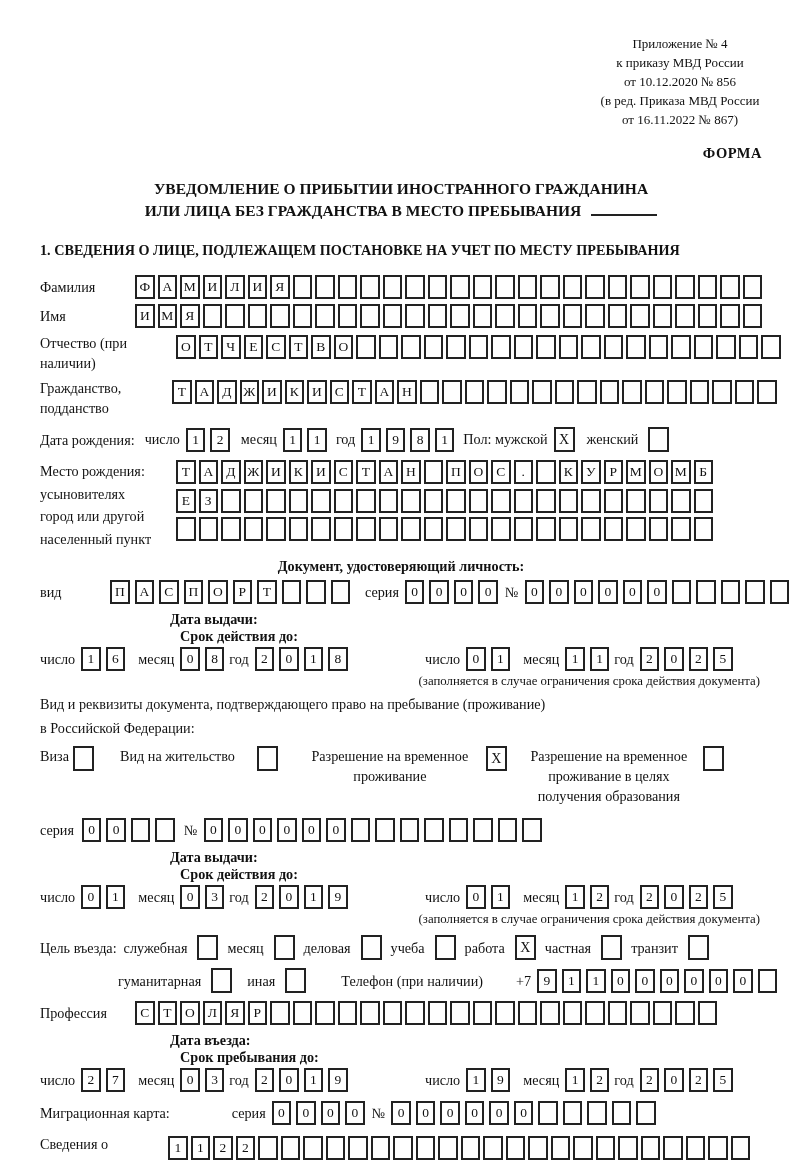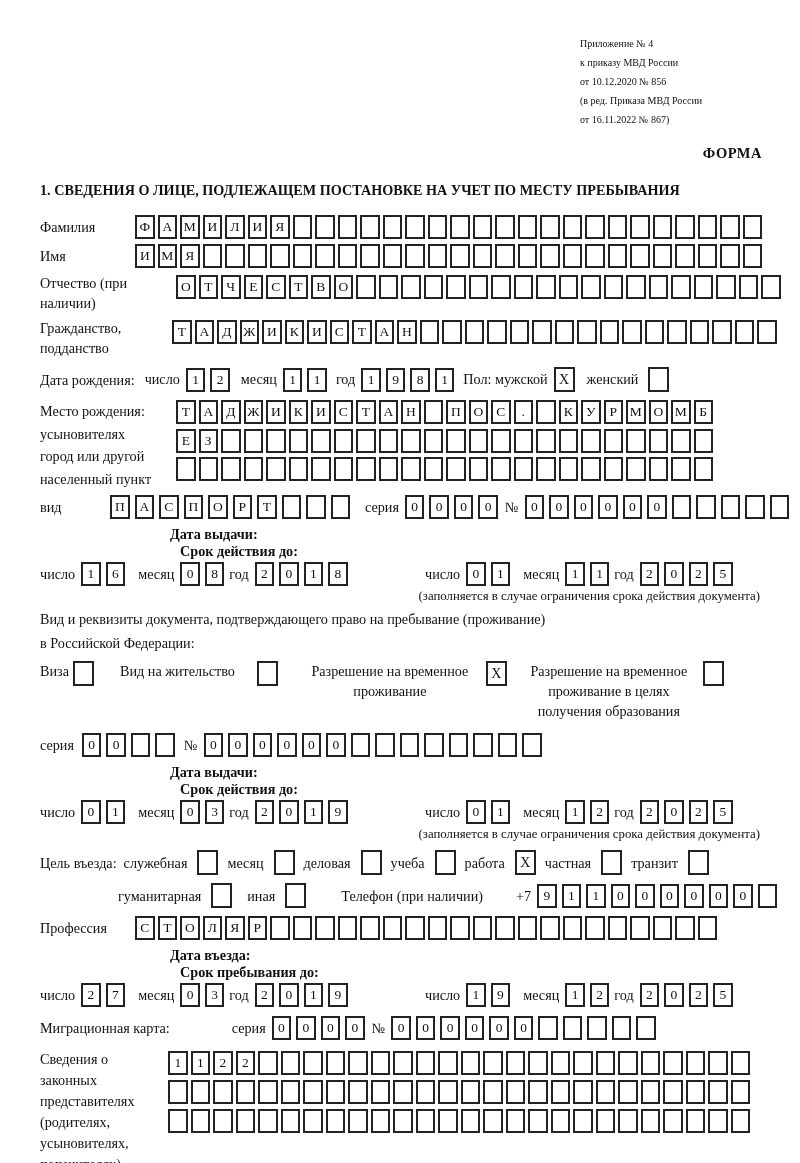--- a/index.html
+++ b/index.html
@@ -1,19 +1,19 @@
 <!DOCTYPE html>
 <html><head>
 <meta charset="utf-8">
 <style>
   * { box-sizing: border-box; margin: 0; padding: 0; }
   body { background: #fff; width: 800px; font-family: "Liberation Serif", "DejaVu Serif", serif; color: #111; }
   .doc { width: 800px; height: 1163px; padding: 34px 38px 10px 40px; overflow: hidden; position: relative; }
 
-  .hdr-block { margin-left: 540px; width: 200px; font-size: 10px; line-height: 19px; }
+  .hdr-block { margin-left: 540px; width: 200px; font-size: 13px; line-height: 19px; text-align: center; }
   .forma { text-align: right; font-weight: bold; font-size: 14.5px; margin-top: 16px; letter-spacing: .5px; }
 
   .title { text-align: center; font-weight: bold; font-size: 15.5px; line-height: 22px; margin-top: 16px; }
   .title-underline { display: inline-block; width: 66px; border-bottom: 2px solid #222; height: 14px; margin-left: 10px; }
 
   .sec-heading { font-weight: bold; font-size: 14.2px; margin-top: 20px; }
 
   .row { display: flex; align-items: center; margin-top: 5px; }
   .row.top { align-items: flex-start; gap: 24px; }
   .lbl { font-size: 14.2px; line-height: 20px; flex: none; }
@@ -68,20 +68,24 @@
   <div class="hdr-block">
     <div>Приложение № 4</div>
     <div>к приказу МВД России</div>
     <div>от 10.12.2020 № 856</div>
     <div>(в ред. Приказа МВД России</div>
     <div>от 16.11.2022 № 867)</div>
   </div>
 
   <div class="forma">ФОРМА</div>
 
+  <div class="title">
+    <div>УВЕДОМЛЕНИЕ О ПРИБЫТИИ ИНОСТРАННОГО ГРАЖДАНИНА</div>
+    <div><span>ИЛИ ЛИЦА БЕЗ ГРАЖДАНСТВА В МЕСТО ПРЕБЫВАНИЯ</span><span class="title-underline"></span></div>
+  </div>
 
   <div class="sec-heading">1. СВЕДЕНИЯ О ЛИЦЕ, ПОДЛЕЖАЩЕМ ПОСТАНОВКЕ НА УЧЕТ ПО МЕСТУ ПРЕБЫВАНИЯ</div>
 
   <div class="row" style="margin-top:16px;">
     <span class="lbl w-surname">Фамилия</span>
     <span class="boxes">
         <span class="box">Ф</span>
         <span class="box">А</span>
         <span class="box">М</span>
         <span class="box">И</span>
@@ -319,20 +323,21 @@
           <span class="box"></span>
           <span class="box"></span>
           <span class="box"></span>
           <span class="box"></span>
           <span class="box"></span>
           <span class="box"></span>
         </span>
     </span>
   </div>
 
+  <div class="center-bold">Документ, удостоверяющий личность:</div>
 
   <div class="row">
     <span class="lbl w-vid">вид</span>
     <span class="boxes sp">
         <span class="box">П</span>
         <span class="box">А</span>
         <span class="box">С</span>
         <span class="box">П</span>
         <span class="box">О</span>
         <span class="box">Р</span>

